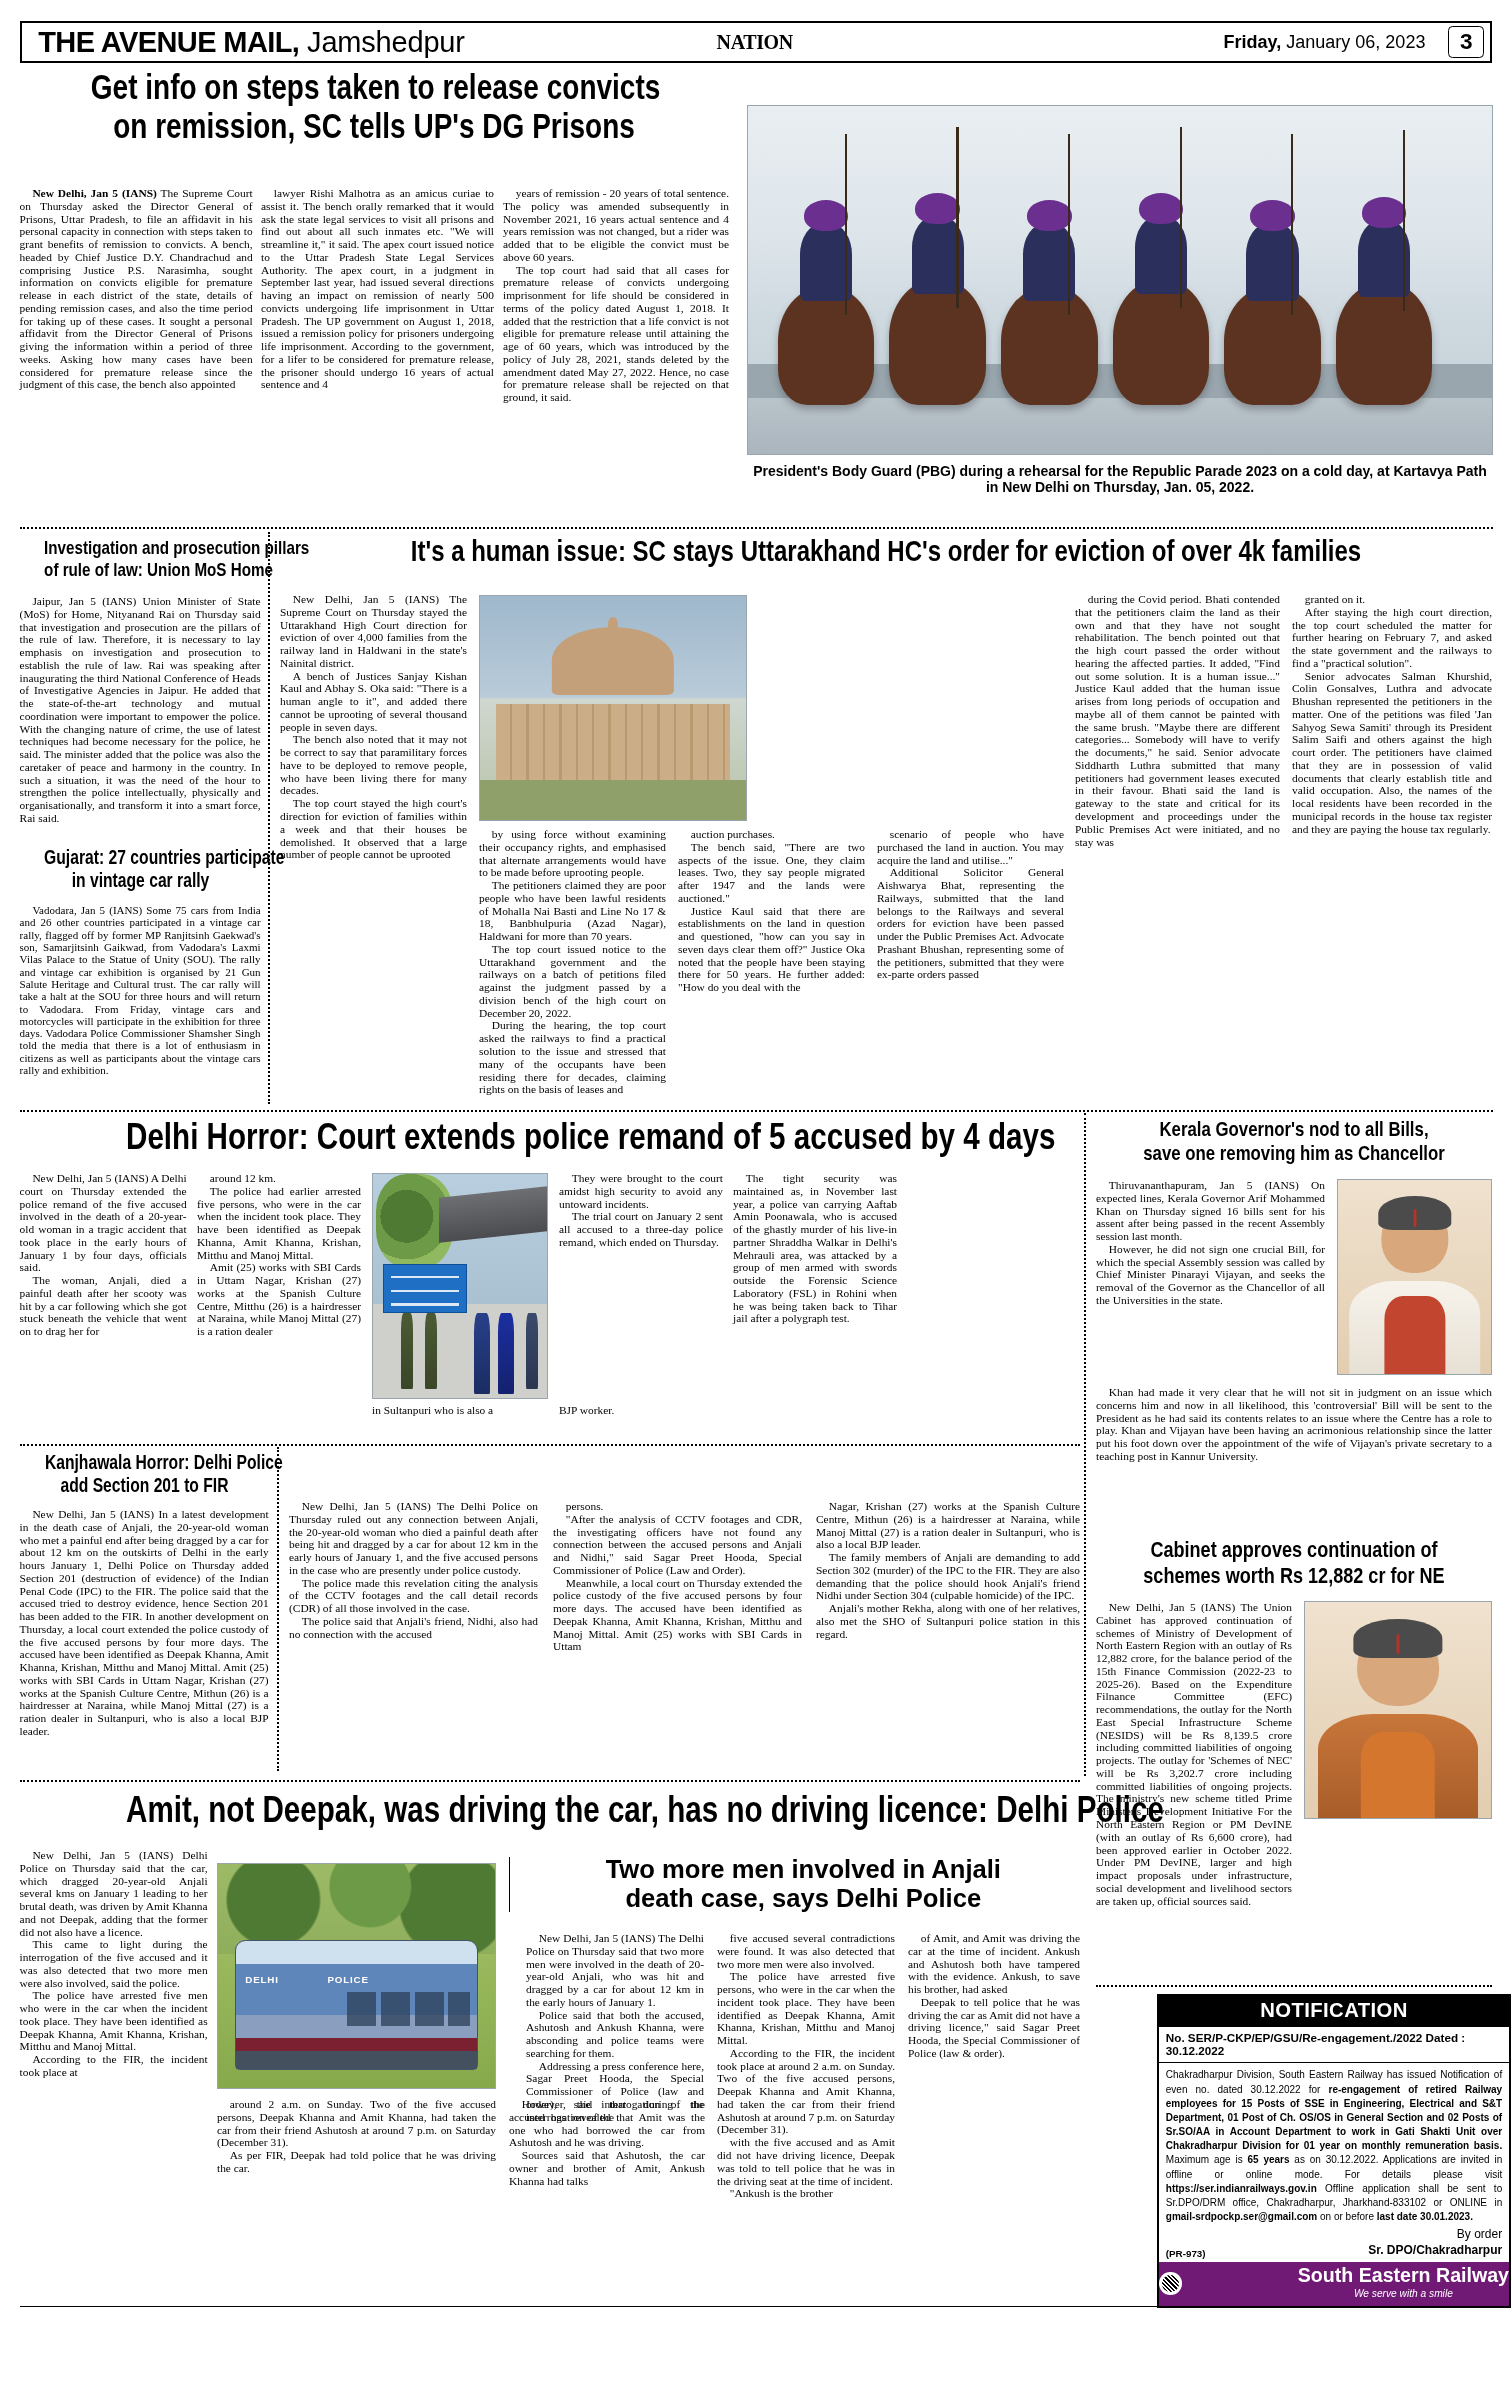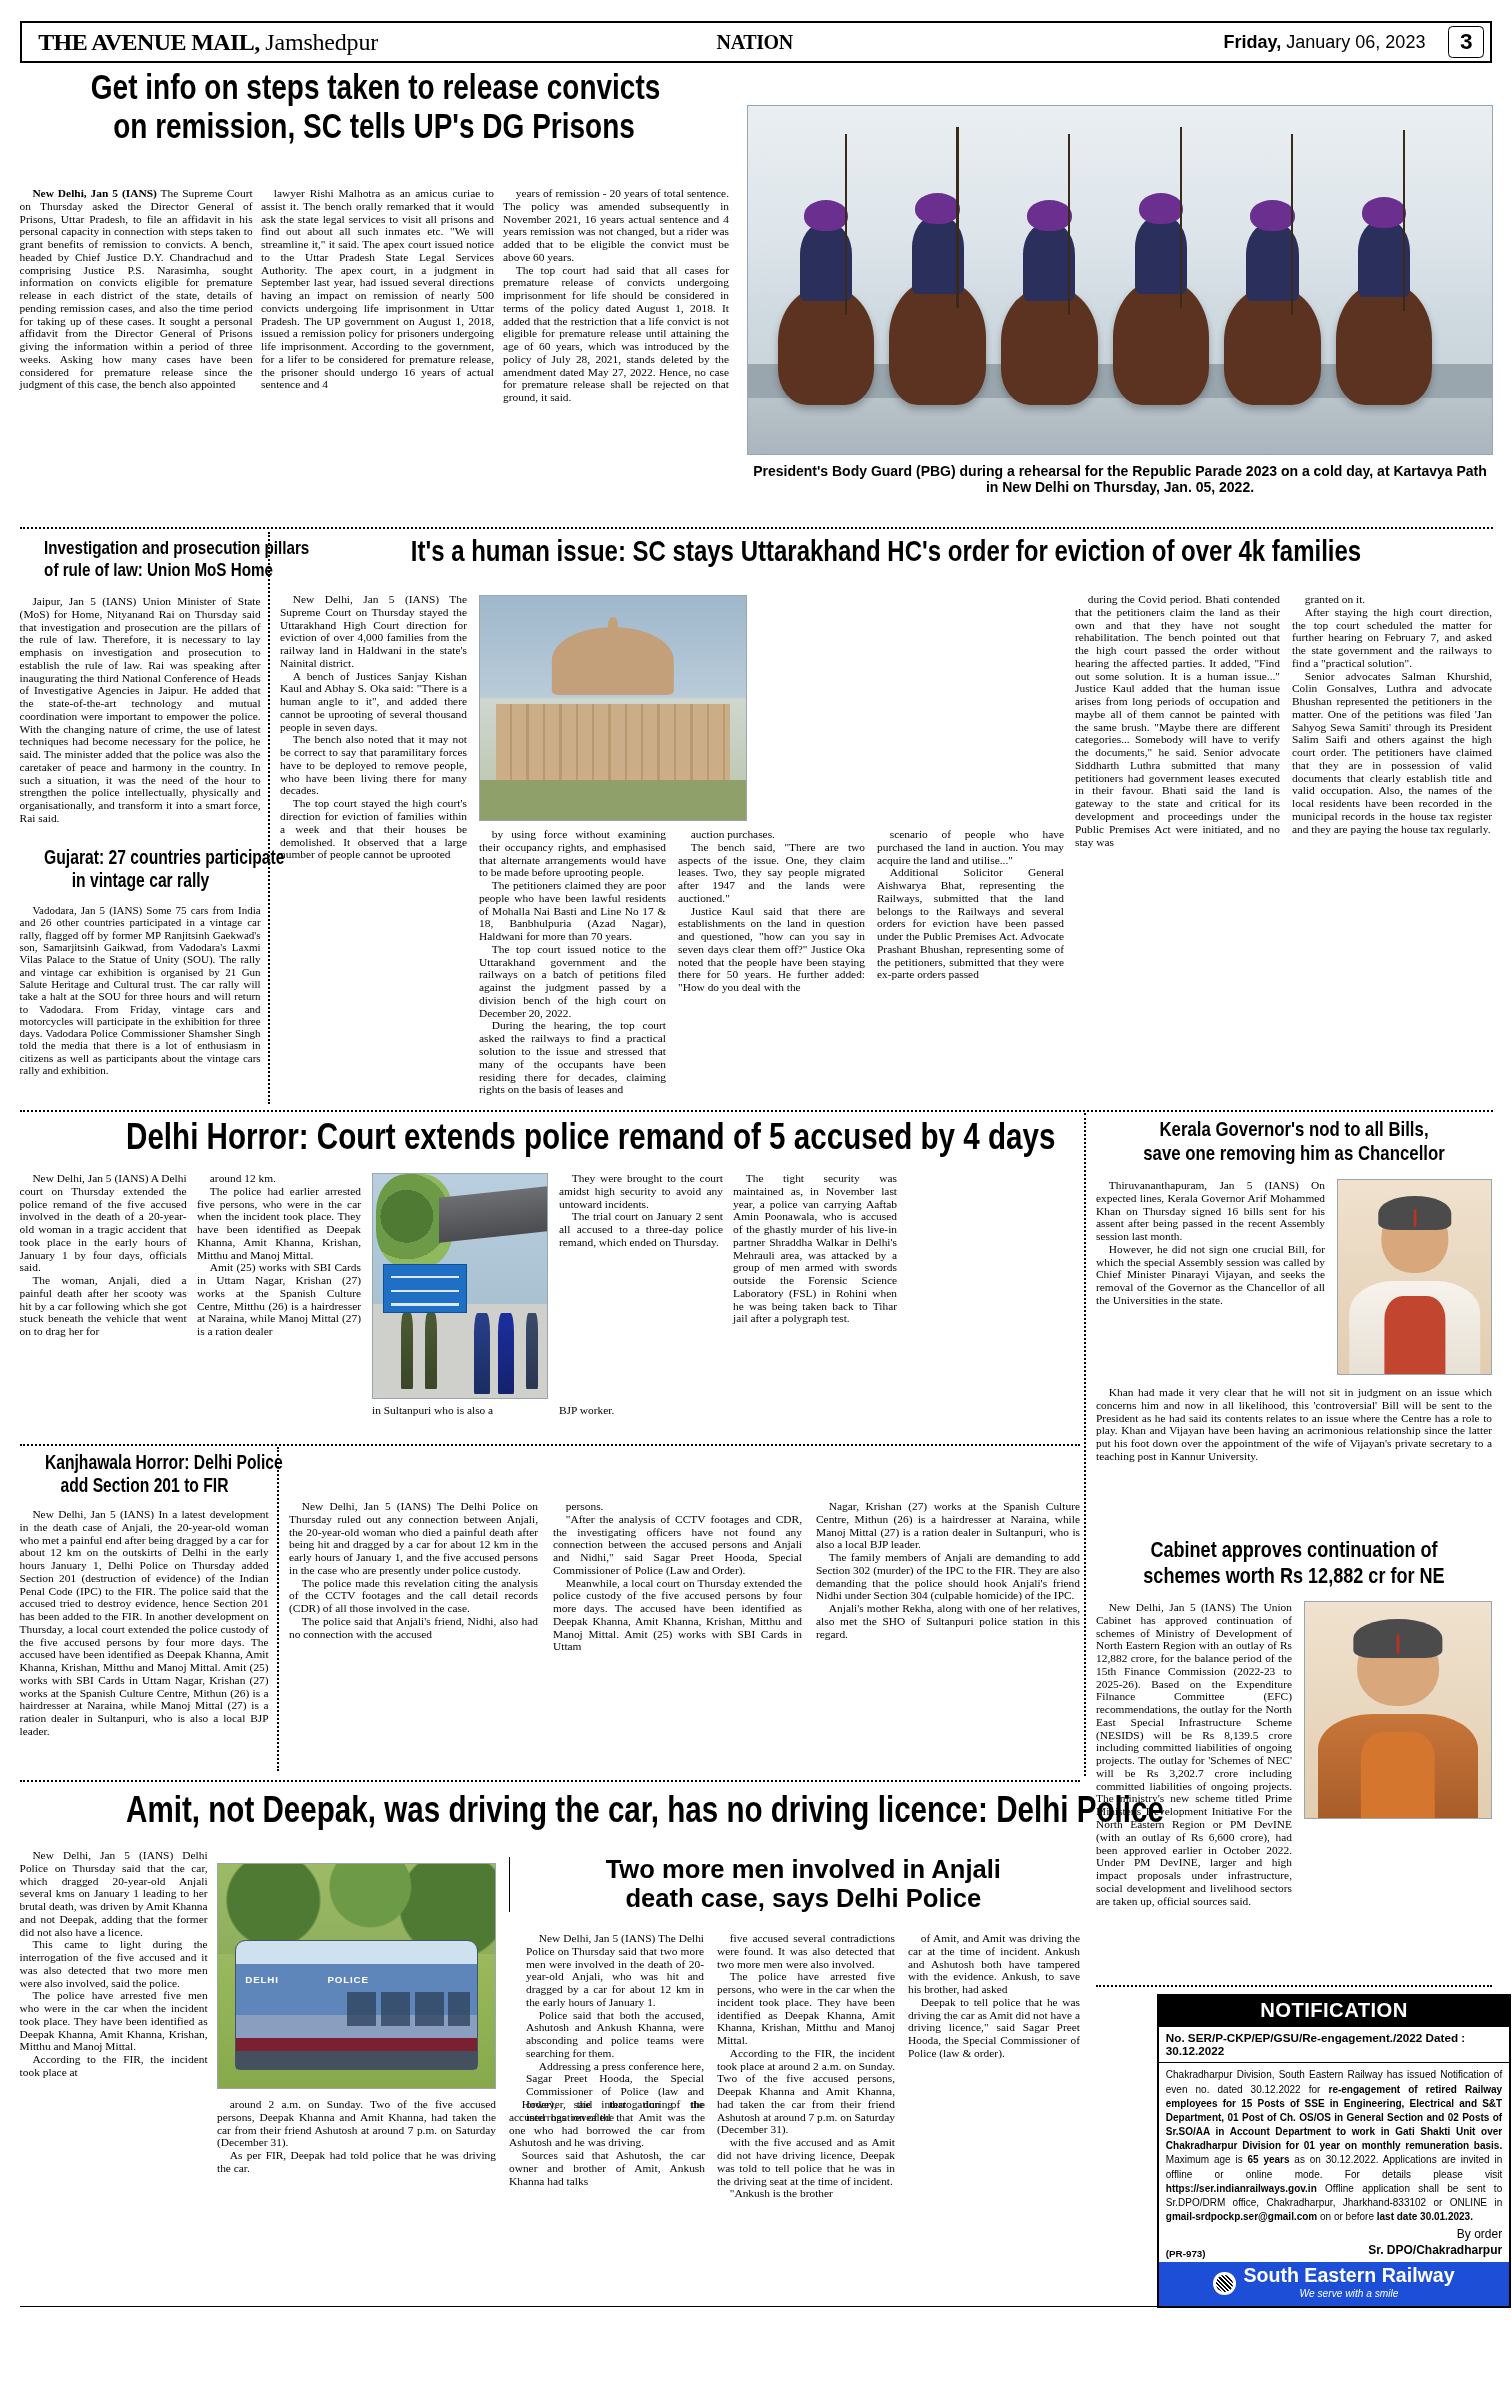--- a/index.html
+++ b/index.html
@@ -15,21 +15,21 @@
 
   
   .masthead {
     border: 2.3px solid #000;
     height: 42px;
     display: flex; align-items: center;
     padding: 0 16.6px;
     position: relative;
     margin-bottom: 4.5px;
   }
-  .mast-left { font-family: Liberation Serif, serif; font-size: 24px; letter-spacing: -0.2px; }
+  .mast-left { font-family: Liberation Sans, sans-serif; font-size: 29px; letter-spacing: -0.2px; }
   .mast-left b { font-weight: 900; letter-spacing: -0.6px; }
   .mast-center {
     position: absolute; left: 695px; top: 50%; transform: translateY(-50%);
     font-family: Liberation Serif, serif; font-weight: 900; font-size: 20px;
     letter-spacing: -0.4px;
   }
   .mast-date {
     position: absolute; right: 65px; top: 50%; transform: translateY(-50%);
     font-family: "Liberation Sans", sans-serif; font-size: 18px;
   }
@@ -150,21 +150,21 @@
   .ad-body {
     font-family:"Liberation Sans", sans-serif; font-size:10px; line-height:1.42;
     padding:5.3px 6.8px 3px 6.8px; text-align:justify;
   }
   .ad-body b { font-weight:700; }
   .ad-sign { display:flex; justify-content:space-between; align-items:flex-end;
     font-family:"Liberation Sans", sans-serif; padding:0 6.8px 3.8px 6.8px; }
   .ad-sign .pr { font-size:9.8px; font-weight:700; }
   .ad-sign .by { text-align:right; font-size:12px; line-height:1.3; }
   .ad-sign .by b { font-weight:700; }
-  .ad-foot { background:#1d4ed8; color:#fff; display:flex; align-items:center; justify-content:center;
+  .ad-foot { background:#701a75; color:#fff; display:flex; align-items:center; justify-content:space-between;
     gap:7.5px; padding:3.8px 0 5.3px 0; }
   .ad-foot .logo { width:22.6px; height:22.6px; border-radius:50%; background:#fff; position:relative; flex:none; }
   .ad-foot .logo:after { content:""; position:absolute; inset:3px; border-radius:50%;
     background:repeating-linear-gradient(45deg,#000 0 1.5px,#fff 1.5px 3px); }
   .ad-foot .fb { font-family:"Liberation Sans", sans-serif; font-weight:700; font-size:19.6px; line-height:1; }
   .ad-foot .fs { font-family:"Liberation Sans", sans-serif; font-style:italic; font-size:10.2px; line-height:1.5; }
 </style>
 </head>
 <body>
 

